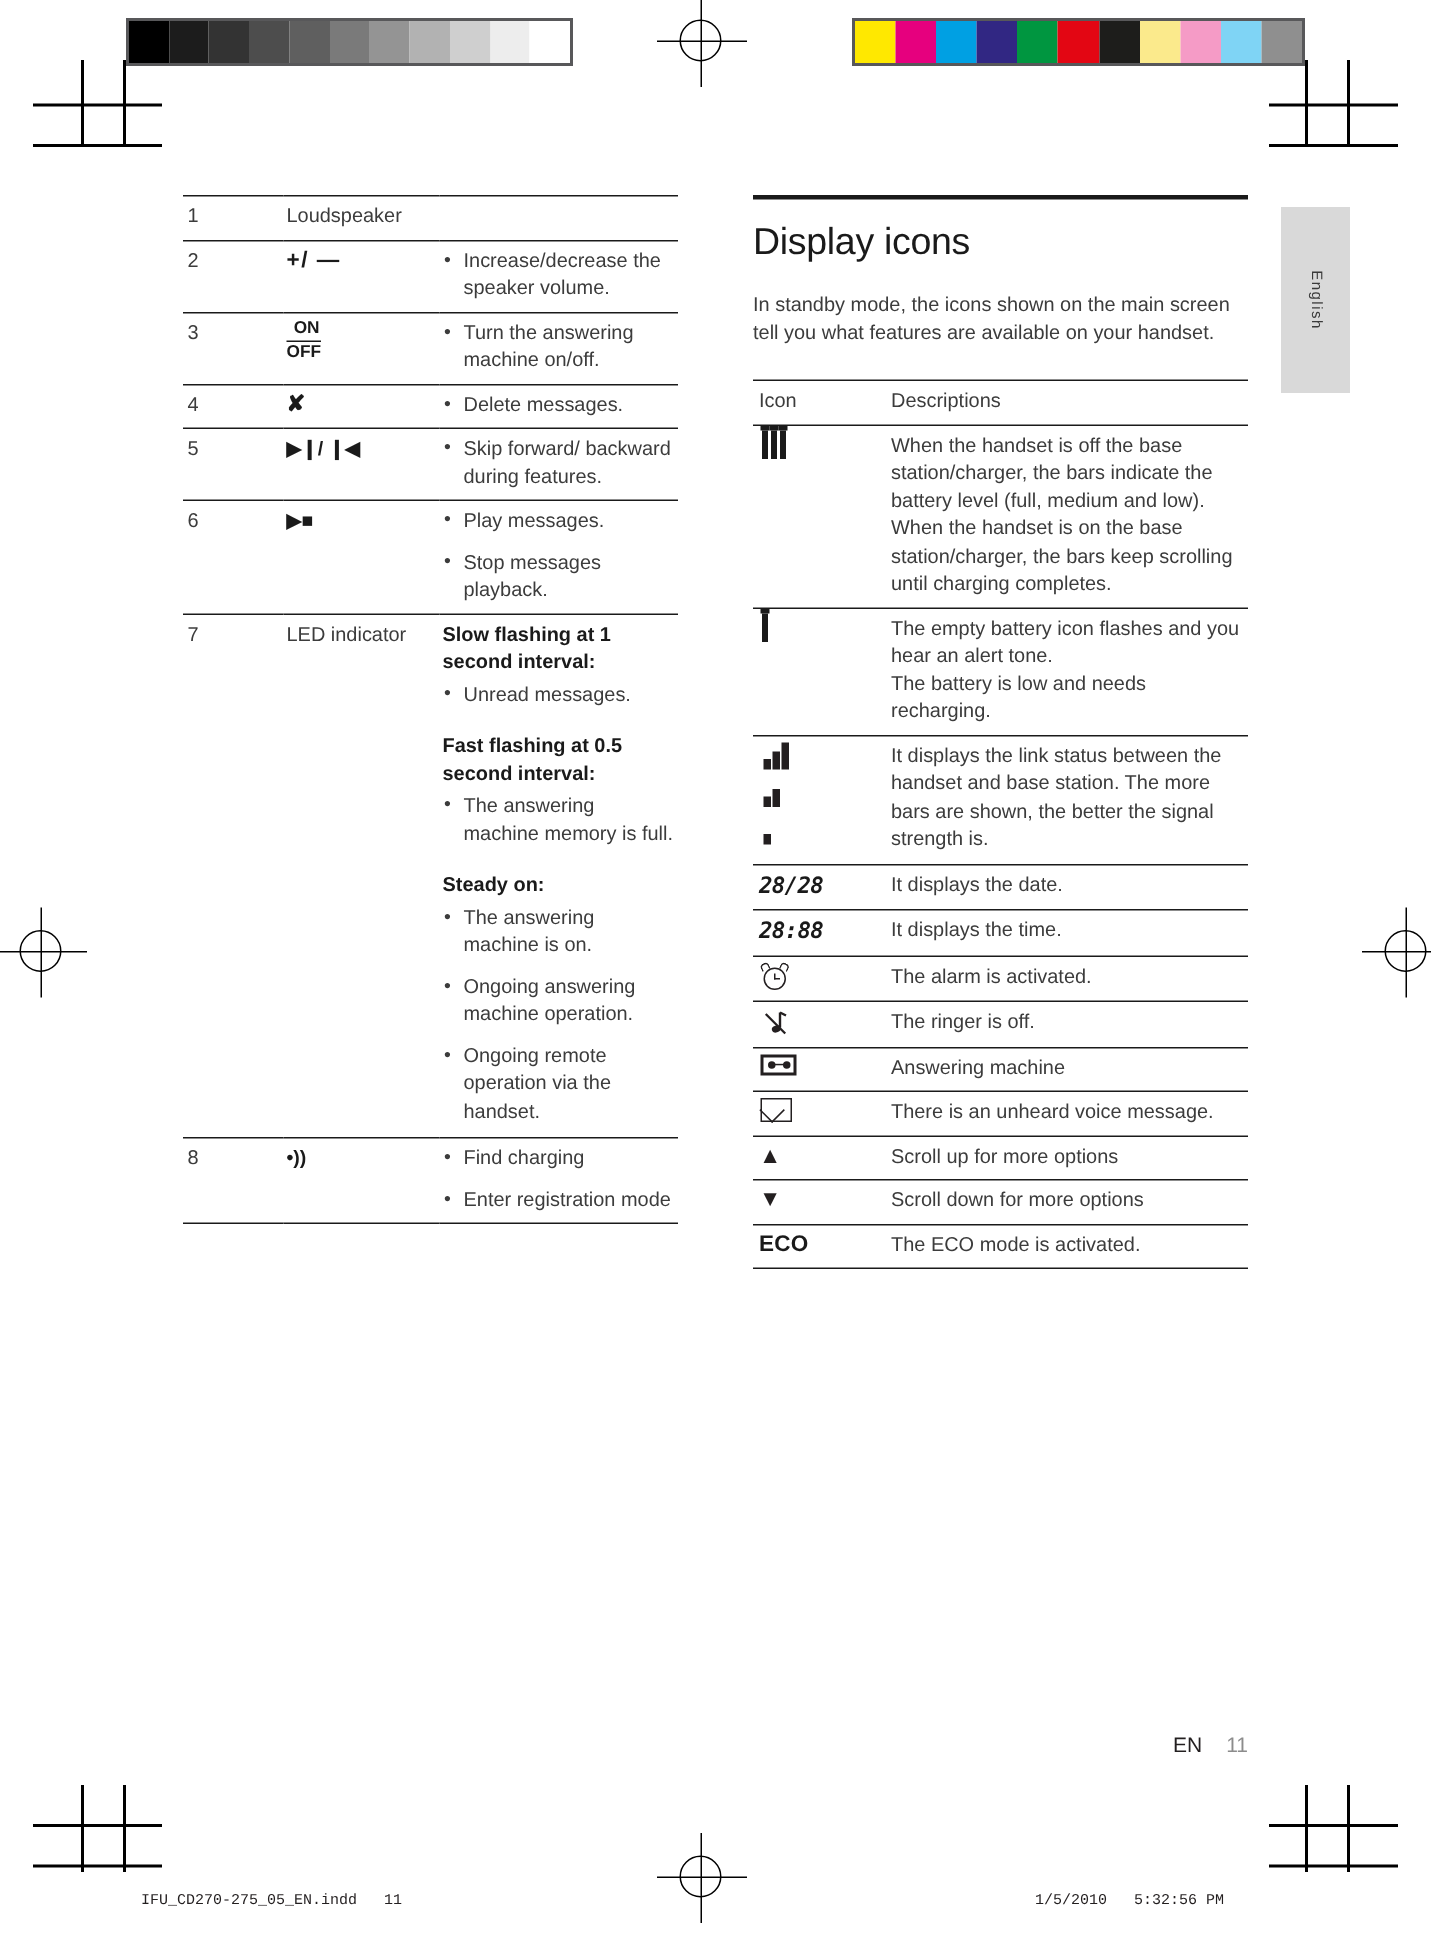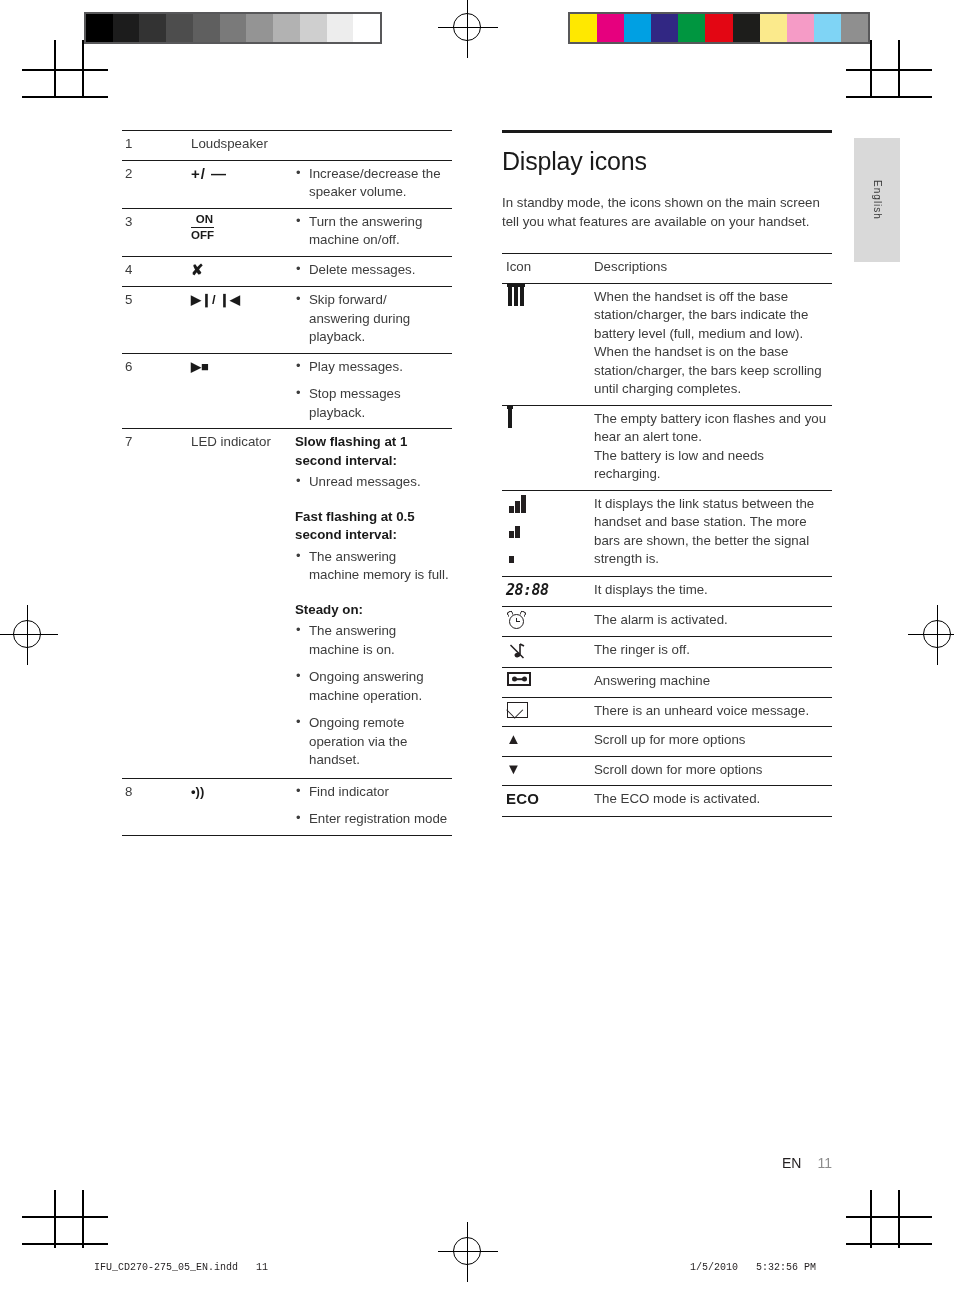--- a/index.html
+++ b/index.html
@@ -431,21 +431,21 @@
           </td>
         </tr>
 
         <tr>
           <td class="c-num">5</td>
           <td class="c-sym">
             <span class="sym sym-transport">▶❙/ ❙◀</span>
           </td>
           <td class="c-desc">
             <ul class="bullets">
-              <li>Skip forward/ answering during playback.</li>
+              <li>Skip forward/ backward during features.</li>
             </ul>
           </td>
         </tr>
 
         <tr>
           <td class="c-num">6</td>
           <td class="c-sym">
             <span class="sym sym-transport">▶■</span>
           </td>
           <td class="c-desc">
@@ -477,21 +477,21 @@
           </td>
         </tr>
 
         <tr>
           <td class="c-num">8</td>
           <td class="c-sym">
             <span class="sym sym-page">•))</span>
           </td>
           <td class="c-desc">
             <ul class="bullets">
-              <li>Find indicator</li>
+              <li>Find charging</li>
               <li>Enter registration mode</li>
             </ul>
           </td>
         </tr>
 
       </tbody>
     </table>
   </div>
 
   <div class="col-right">
@@ -537,20 +537,26 @@
                 <i class="s1"></i>
                 <i class="s2"></i>
               </span>
             <span class="bars">
                 <i class="s1"></i>
               </span>
           </td>
           <td class="c-desc">It displays the link status between the handset and base station. The more bars are shown, the better the signal strength is.</td>
         </tr>
 
+        <tr>
+          <td class="c-icon">
+            <span class="lcd">28/28</span>
+          </td>
+          <td class="c-desc">It displays the date.</td>
+        </tr>
 
         <tr>
           <td class="c-icon">
             <span class="lcd">28:88</span>
           </td>
           <td class="c-desc">It displays the time.</td>
         </tr>
 
         <tr>
           <td class="c-icon">

